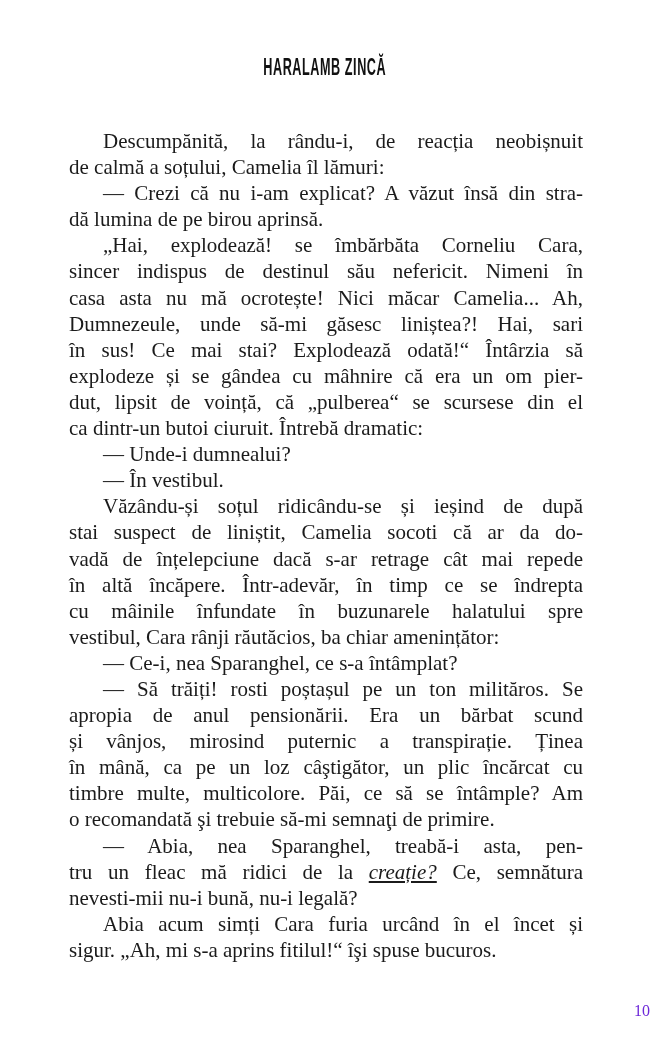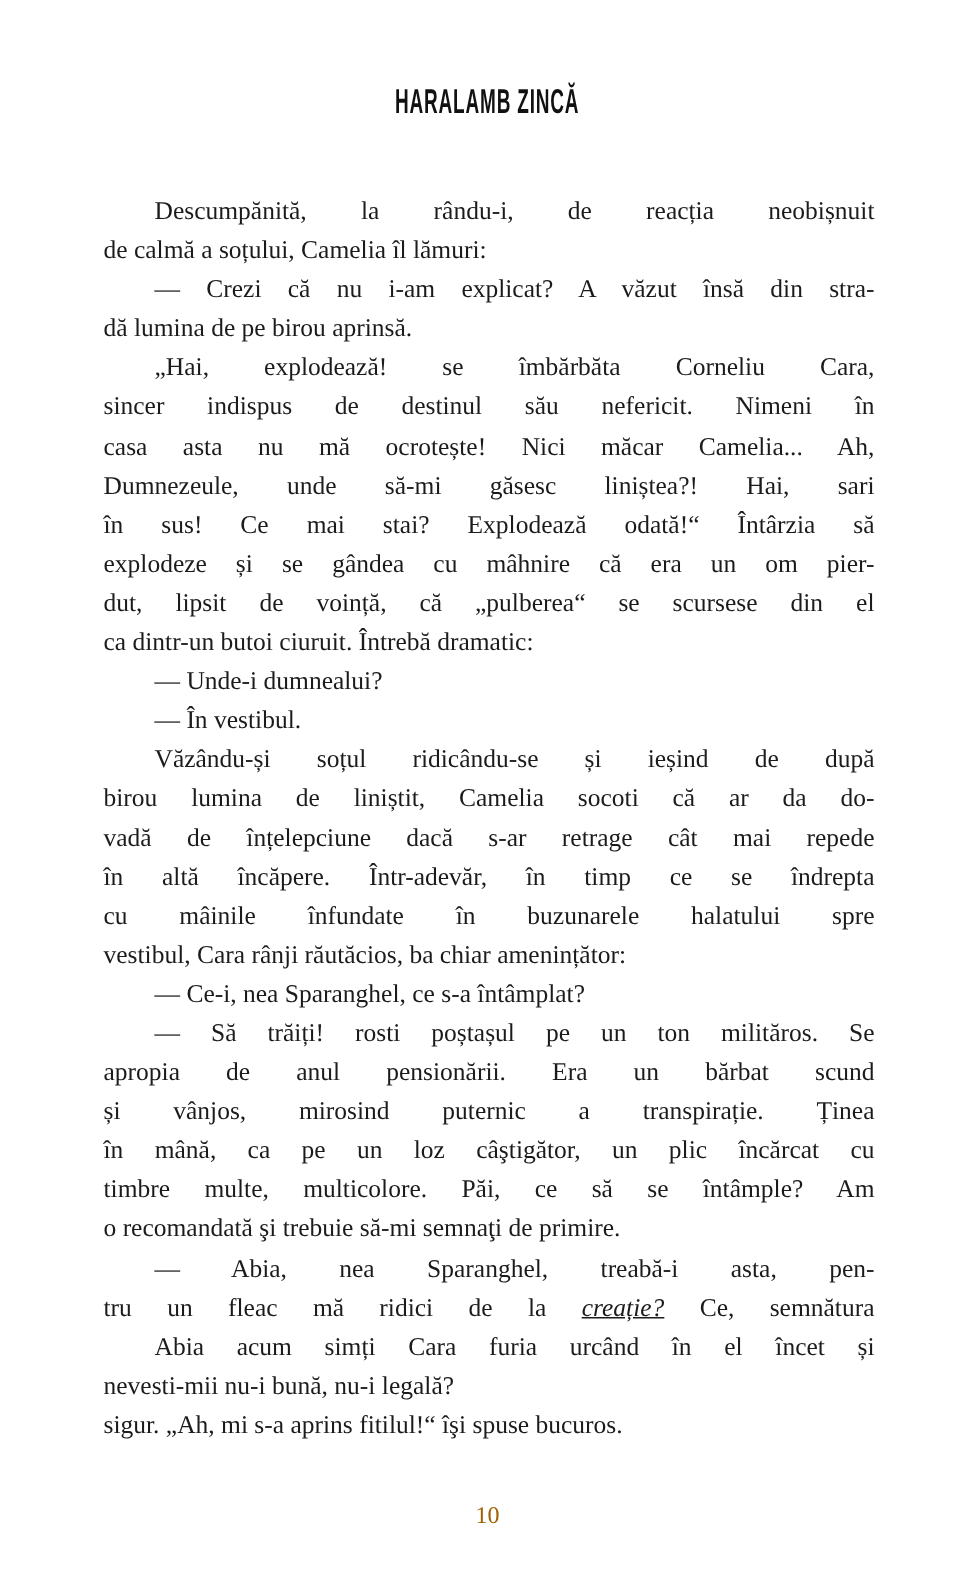--- a/index.html
+++ b/index.html
@@ -22,33 +22,33 @@
     font-size: 23px;
     line-height: 23px;
     letter-spacing: 1px;
     transform: scaleX(0.55);
     transform-origin: 50% 50%;
     white-space: nowrap;
     color: #111111;
   }
   .text-block {
     position: absolute; left: 69px; top: 128px; width: 514px;
-    font-size: 17px;
+    font-size: 21px;
     line-height: 26.1px;
   }
   .line { height: 26.1px; }
   .ind { text-indent: 34px; }
   .just { text-align: justify; text-align-last: justify; }
   .plain { white-space: nowrap; font-family: Liberation Serif, serif; }
   .line i { font-style: italic; text-decoration: underline; }
   .page-number {
     position: absolute; top: 1003px; left: 0; width: 650px;
-    text-align: center;
+    text-align: right;
     font-size: 16px; line-height: 16px;
-    color: #a16207;
+    color: #6d28d9;
   }
 </style>
 </head>
 <body>
 
 <div class="page-header">
   <span class="hdr-inner">HARALAMB ZINCĂ</span>
 </div>
 
 <div class="text-block">
@@ -60,34 +60,34 @@
   <div class="line just">sincer indispus de destinul său nefericit. Nimeni în</div>
   <div class="line just">casa asta nu mă ocrotește! Nici măcar Camelia... Ah,</div>
   <div class="line just">Dumnezeule, unde să-mi găsesc liniștea?! Hai, sari</div>
   <div class="line just">în sus! Ce mai stai? Explodează odată!“ Întârzia să</div>
   <div class="line just">explodeze și se gândea cu mâhnire că era un om pier-</div>
   <div class="line just">dut, lipsit de voință, că „pulberea“ se scursese din el</div>
   <div class="line plain">ca dintr-un butoi ciuruit. Întrebă dramatic:</div>
   <div class="line ind plain">— Unde-i dumnealui?</div>
   <div class="line ind plain">— În vestibul.</div>
   <div class="line ind just">Văzându-și soțul ridicându-se și ieșind de după</div>
-  <div class="line just">birou lumina de liniștit, Camelia socoti că ar da do-</div>
+  <div class="line just">stai suspect de liniștit, Camelia socoti că ar da do-</div>
   <div class="line just">vadă de înțelepciune dacă s-ar retrage cât mai repede</div>
   <div class="line just">în altă încăpere. Într-adevăr, în timp ce se îndrepta</div>
   <div class="line just">cu mâinile înfundate în buzunarele halatului spre</div>
   <div class="line plain">vestibul, Cara rânji răutăcios, ba chiar amenințător:</div>
   <div class="line ind plain">— Ce-i, nea Sparanghel, ce s-a întâmplat?</div>
   <div class="line ind just">— Să trăiți! rosti poștașul pe un ton milităros. Se</div>
   <div class="line just">apropia de anul pensionării. Era un bărbat scund</div>
   <div class="line just">și vânjos, mirosind puternic a transpirație. Ținea</div>
   <div class="line just">în mână, ca pe un loz câştigător, un plic încărcat cu</div>
   <div class="line just">timbre multe, multicolore. Păi, ce să se întâmple? Am</div>
   <div class="line plain">o recomandată şi trebuie să-mi semnaţi de primire.</div>
   <div class="line ind just">— Abia, nea Sparanghel, treabă-i asta, pen-</div>
   <div class="line just">
     <span>tru un fleac mă ridici de la </span><i>creație?</i><span> Ce, semnătura</span>
   </div>
+  <div class="line plain">nevesti-mii nu-i bună, nu-i legală?</div>
   <div class="line ind just">Abia acum simți Cara furia urcând în el încet și</div>
-  <div class="line plain">nevesti-mii nu-i bună, nu-i legală?</div>
   <div class="line plain">sigur. „Ah, mi s-a aprins fitilul!“ îşi spuse bucuros.</div>
 </div>
 
 <div class="page-number">10</div>
 
 </body></html>

